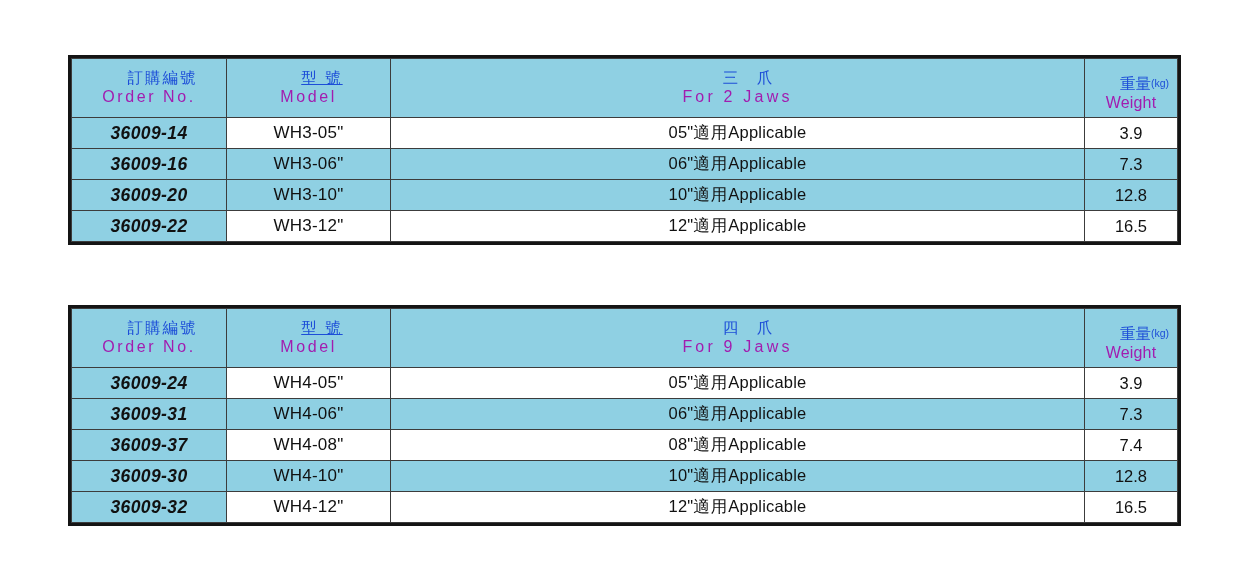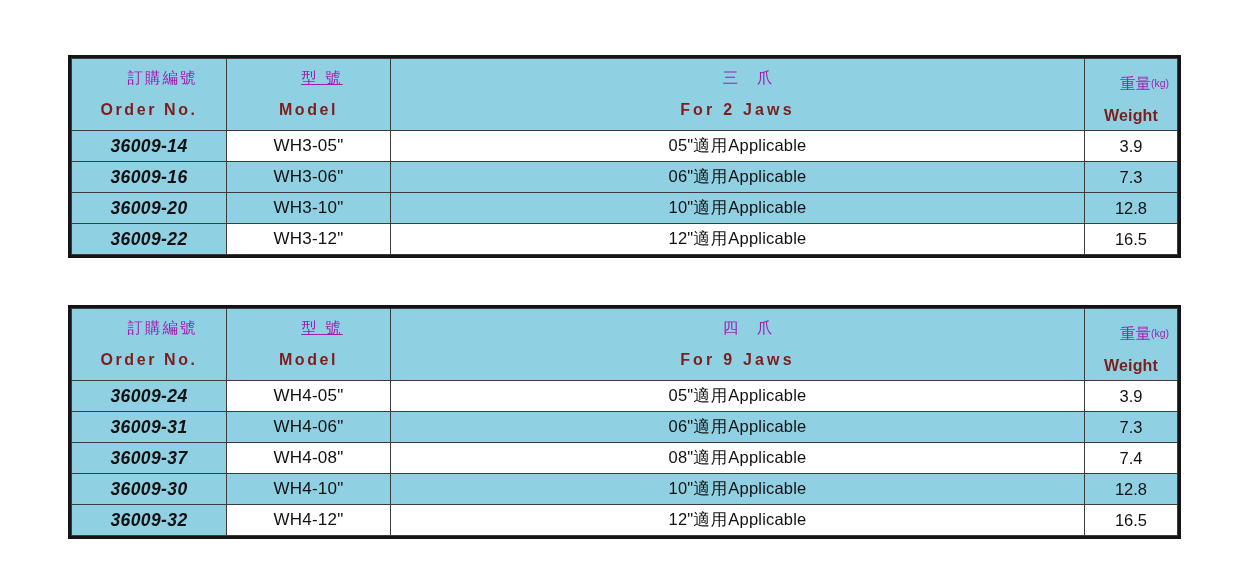--- a/index.html
+++ b/index.html
@@ -39,32 +39,31 @@
     background:#8FD0E3;
     height:51px;
     padding:3px 0 4px;
   }
   .hdr .zh{
     display:block;
     font-size:15.5px;
     line-height:19px;
     letter-spacing:2px;
     font-weight:400;
-    color:#a21caf;
+    color:#1d4ed8;
     padding-left:27px;
   }
   .hdr .zh.ul{ text-decoration:underline; text-underline-offset:1px;}
   .hdr .en{
     display:block;
     font-size:16px;
     line-height:20px;
-    font-weight:bold;
+    font-weight:normal;
     letter-spacing:2.6px;
-    color:#7f1d1d;
-    margin-top:13px;
+    color:#a21caf;
   }
   .hdr .zh .unit{
     font-size:10.5px;
     letter-spacing:0;
     text-decoration:none;
     display:inline-block;
     vertical-align:2px;
     margin-top:12px;
   }
   .hdr .jawzh{letter-spacing:7px;}

